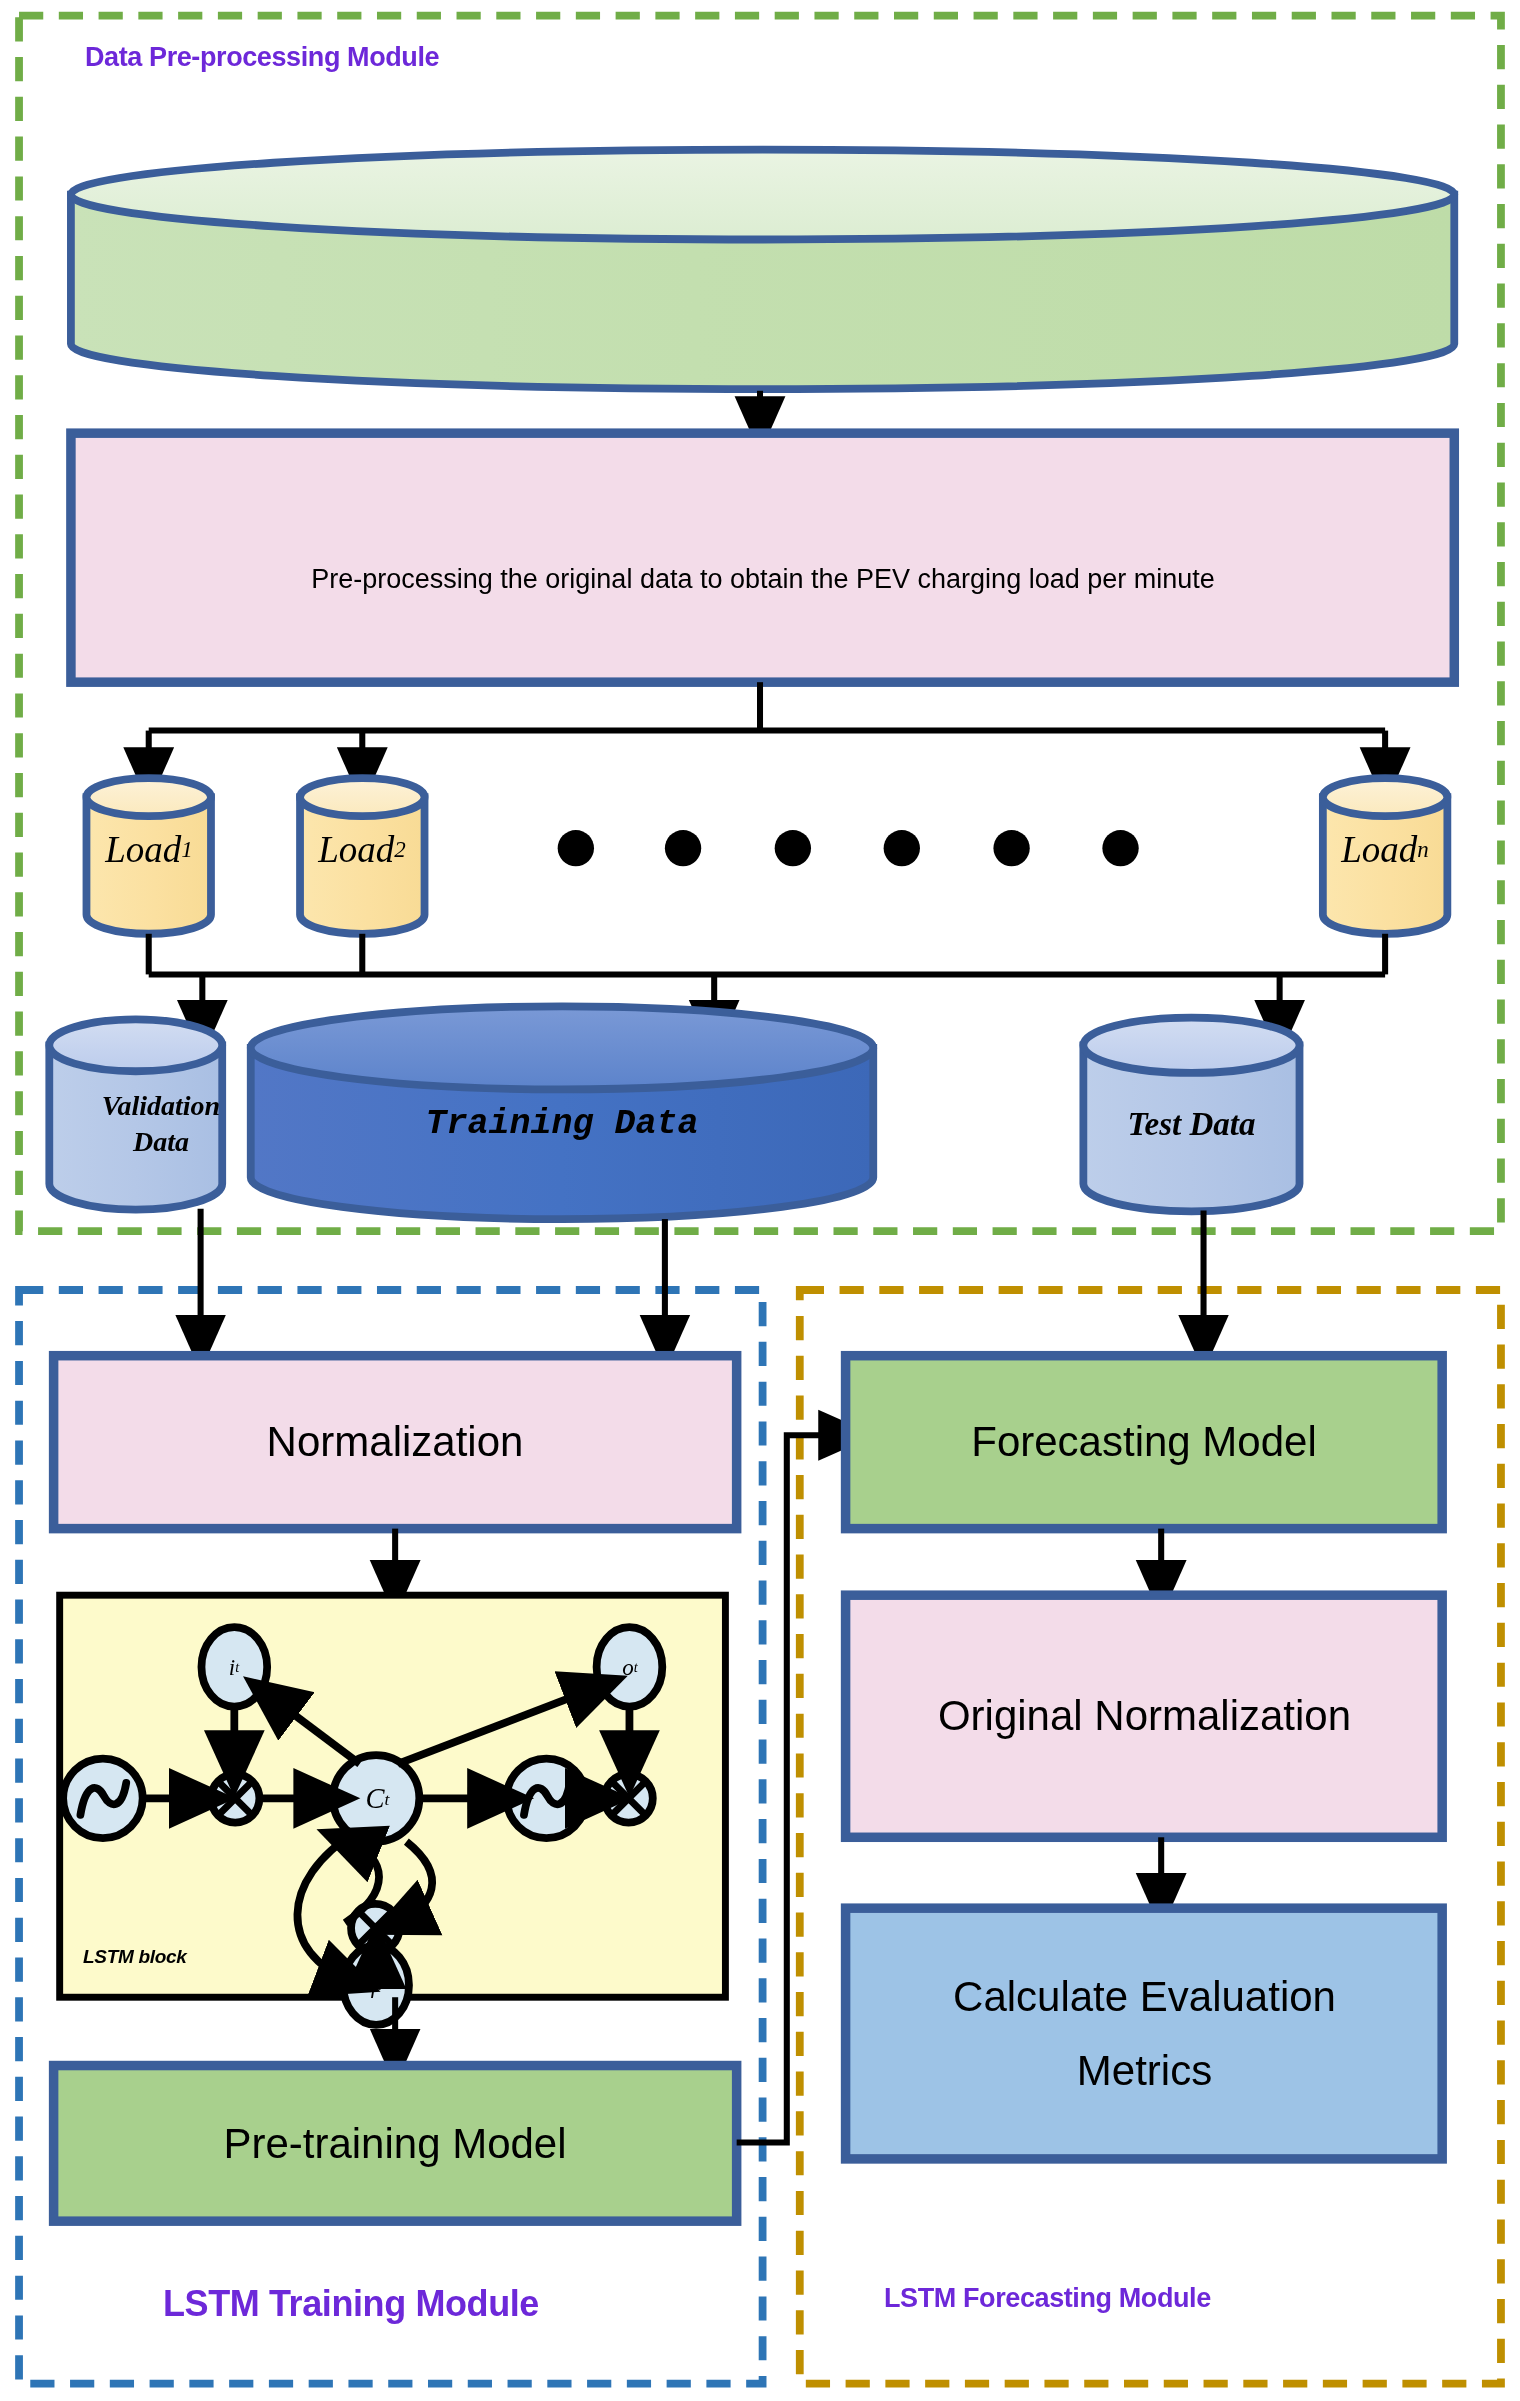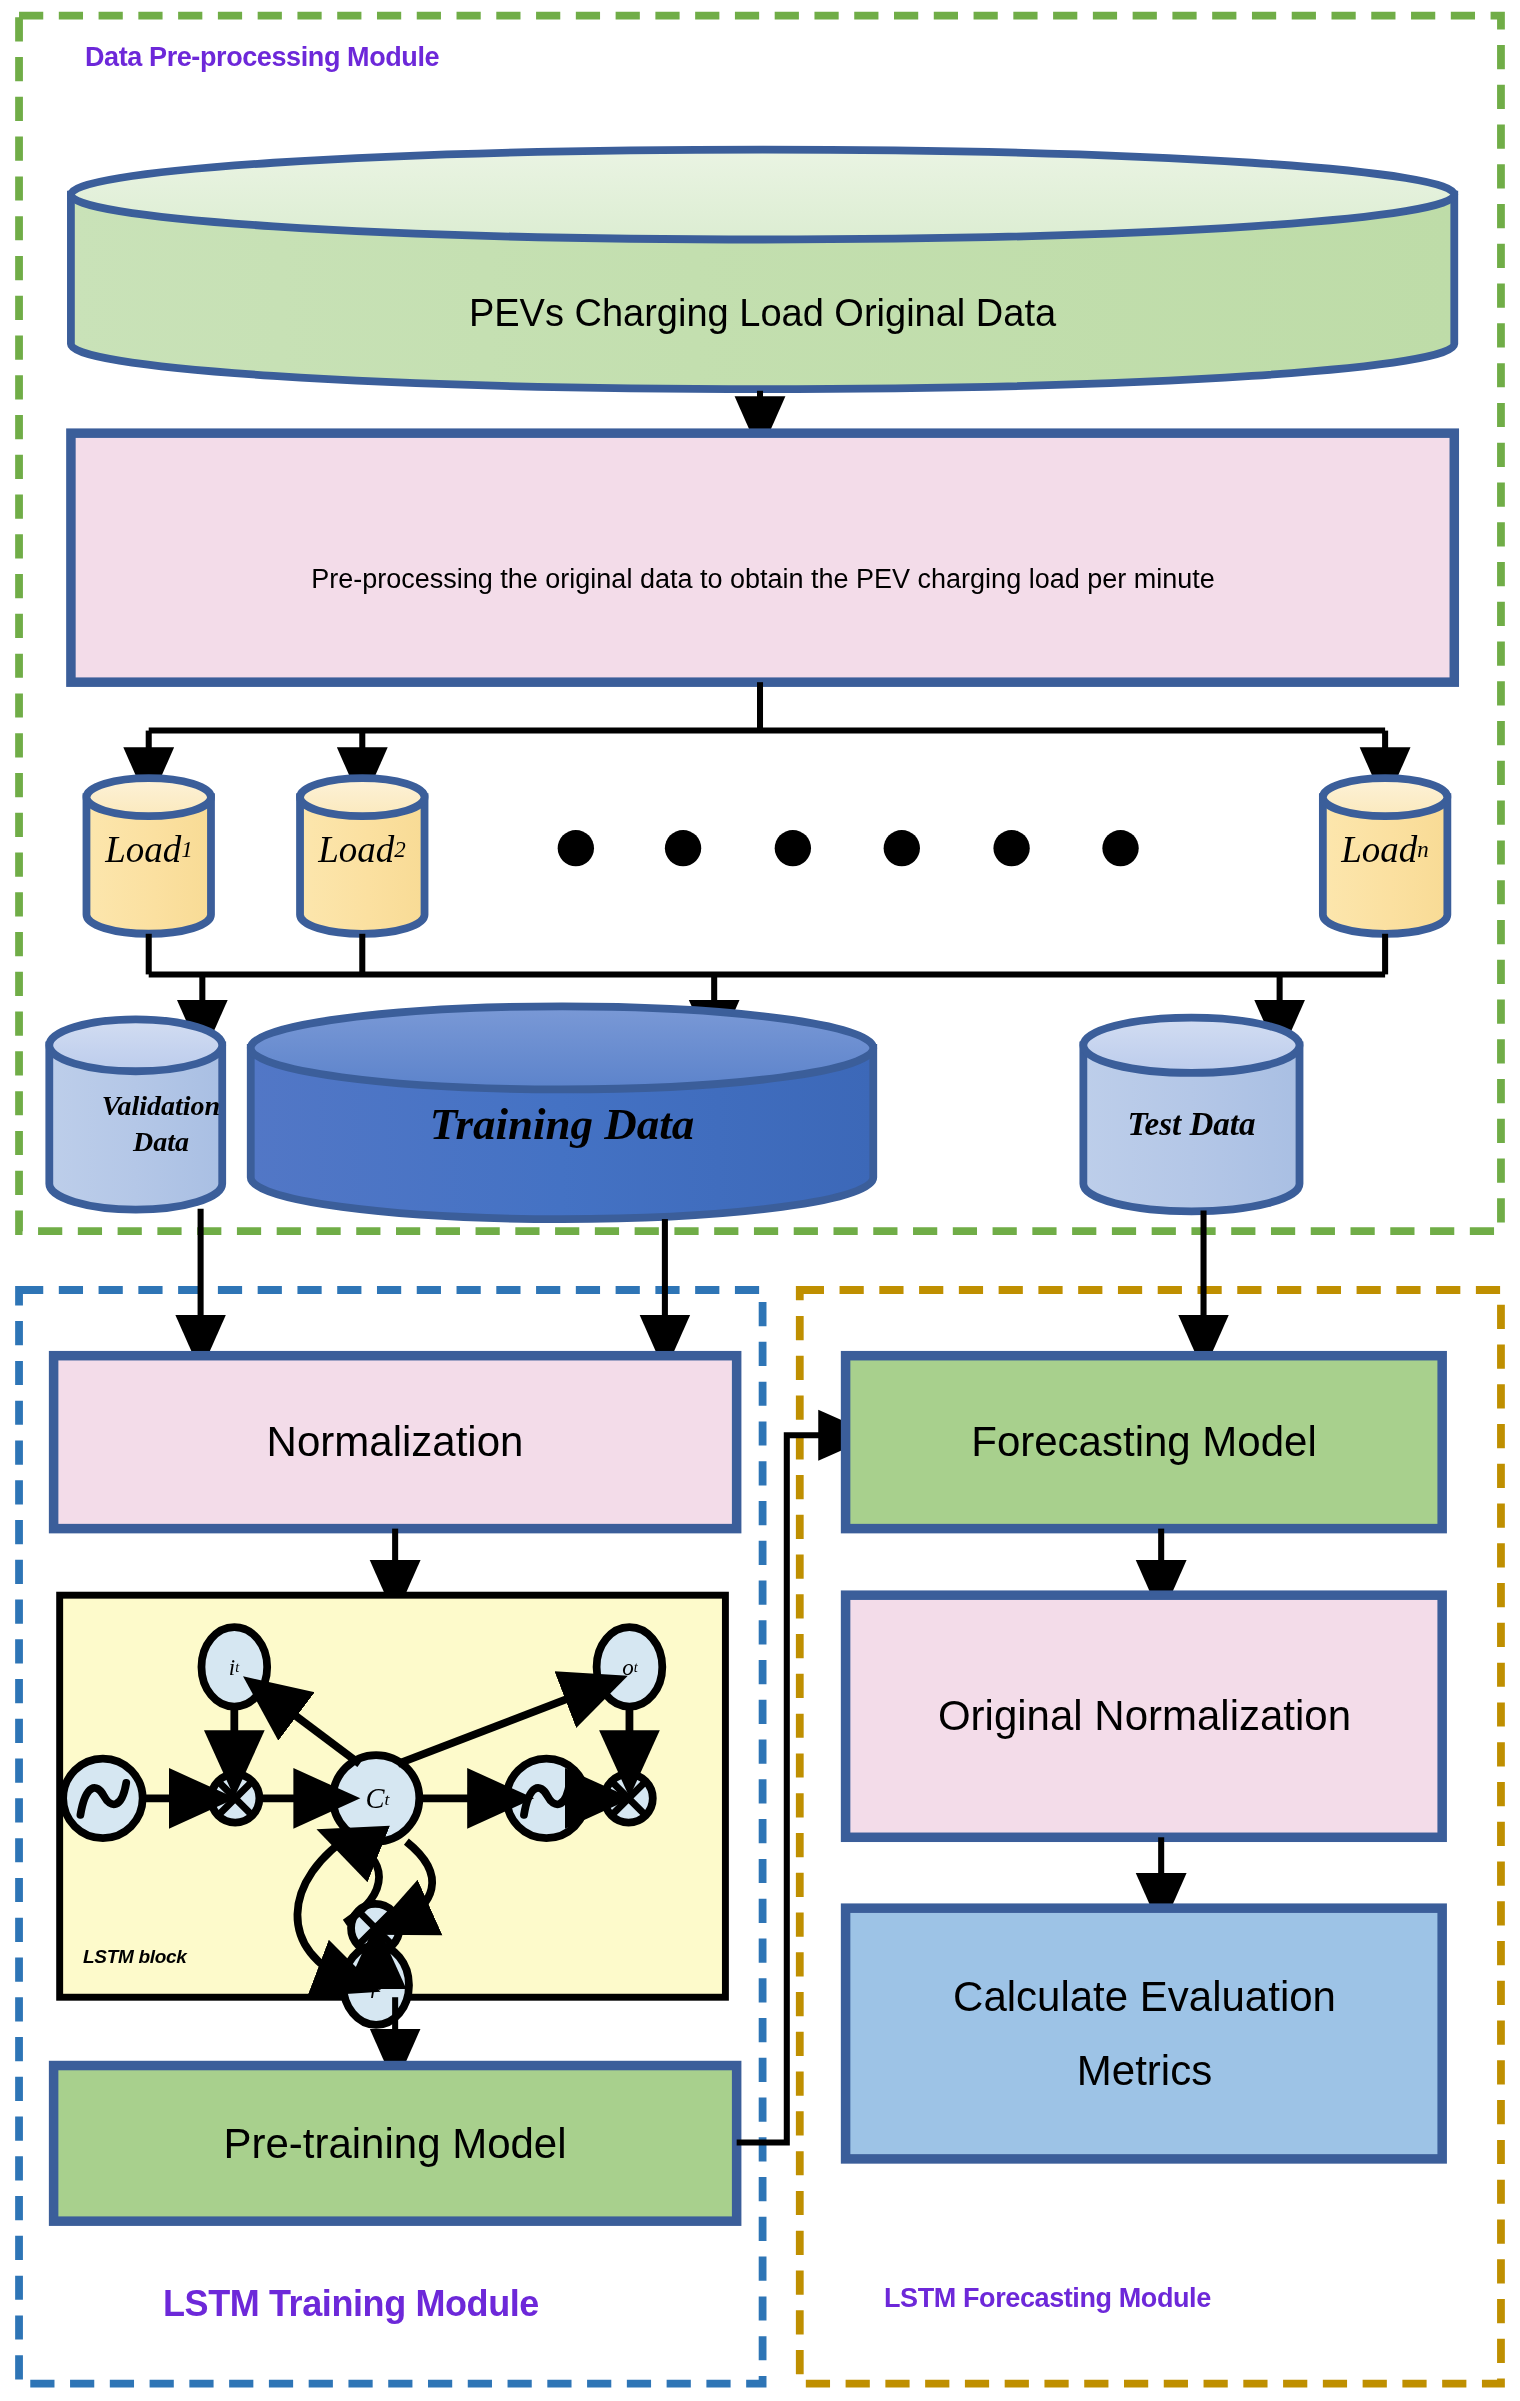--- a/index.html
+++ b/index.html
@@ -237,40 +237,39 @@
 
   <rect x="978" y="2207" width="690" height="290" fill="#9DC3E6" stroke="#3B5E9A" stroke-width="11"></rect>
 </svg>
 
 <div class="modlabel" style="left:85px;top:42px;font-size:27px;">Data Pre-processing Module</div>
 
 <div class="modlabel" style="left:163px;top:2283px;font-size:36px;">LSTM Training Module</div>
 
 <div class="modlabel" style="left:884px;top:2283px;font-size:27px;">LSTM Forecasting Module</div>
 
-<div class="boxtext" style="left:121px;top:285px;width:1283px;height:57px;font-size:38px;">PEVs Charging Load Original Data</div>
 
 <div class="boxtext" style="left:130px;top:468px;width:1266px;height:223px;font-size:27px;line-height:1.65;">Pre-processing the original data to obtain the PEV charging load per minute</div>
 
 <div class="cyltext" style="left:80px;top:826px;width:138px;height:48px;font-size:37px;">
   <span>Load</span>
       <span class="sub">1</span>
 </div>
 <div class="cyltext" style="left:293px;top:826px;width:138px;height:48px;font-size:37px;">
   <span>Load</span>
       <span class="sub">2</span>
 </div>
 <div class="cyltext" style="left:1316px;top:826px;width:138px;height:48px;font-size:37px;">
   <span>Load</span>
       <span class="sub">n</span>
 </div>
 
 <div class="cyltext" style="left:54px;top:1072px;width:166px;height:104px;font-size:28px;font-weight:bold;margin-left:24px;">Validation Data</div>
 
-<div class="cyltext" style="left:320px;top:1094px;width:484px;height:61px;font-size:45px;font-weight:bold;">Training  Data</div>
+<div class="cyltext" style="left:320px;top:1094px;width:484px;height:61px;font-size:35px;font-weight:bold;font-family:Liberation Mono, monospace;">Training  Data</div>
 
 <div class="cyltext" style="left:1091px;top:1098px;width:201px;height:52px;font-size:33px;font-weight:bold;">Test Data</div>
 
 <div class="boxtext" style="left:69px;top:1370px;width:652px;height:145px;font-size:42px;">Normalization</div>
 
 <div class="lstmlabel" style="left:83px;top:1946px;">LSTM block</div>
 
 <div class="boxtext" style="left:69px;top:2080px;width:652px;height:128px;font-size:42px;">Pre-training Model</div>
 
 <div class="boxtext" style="left:861px;top:1370px;width:566px;height:145px;font-size:42px;">Forecasting Model</div>

